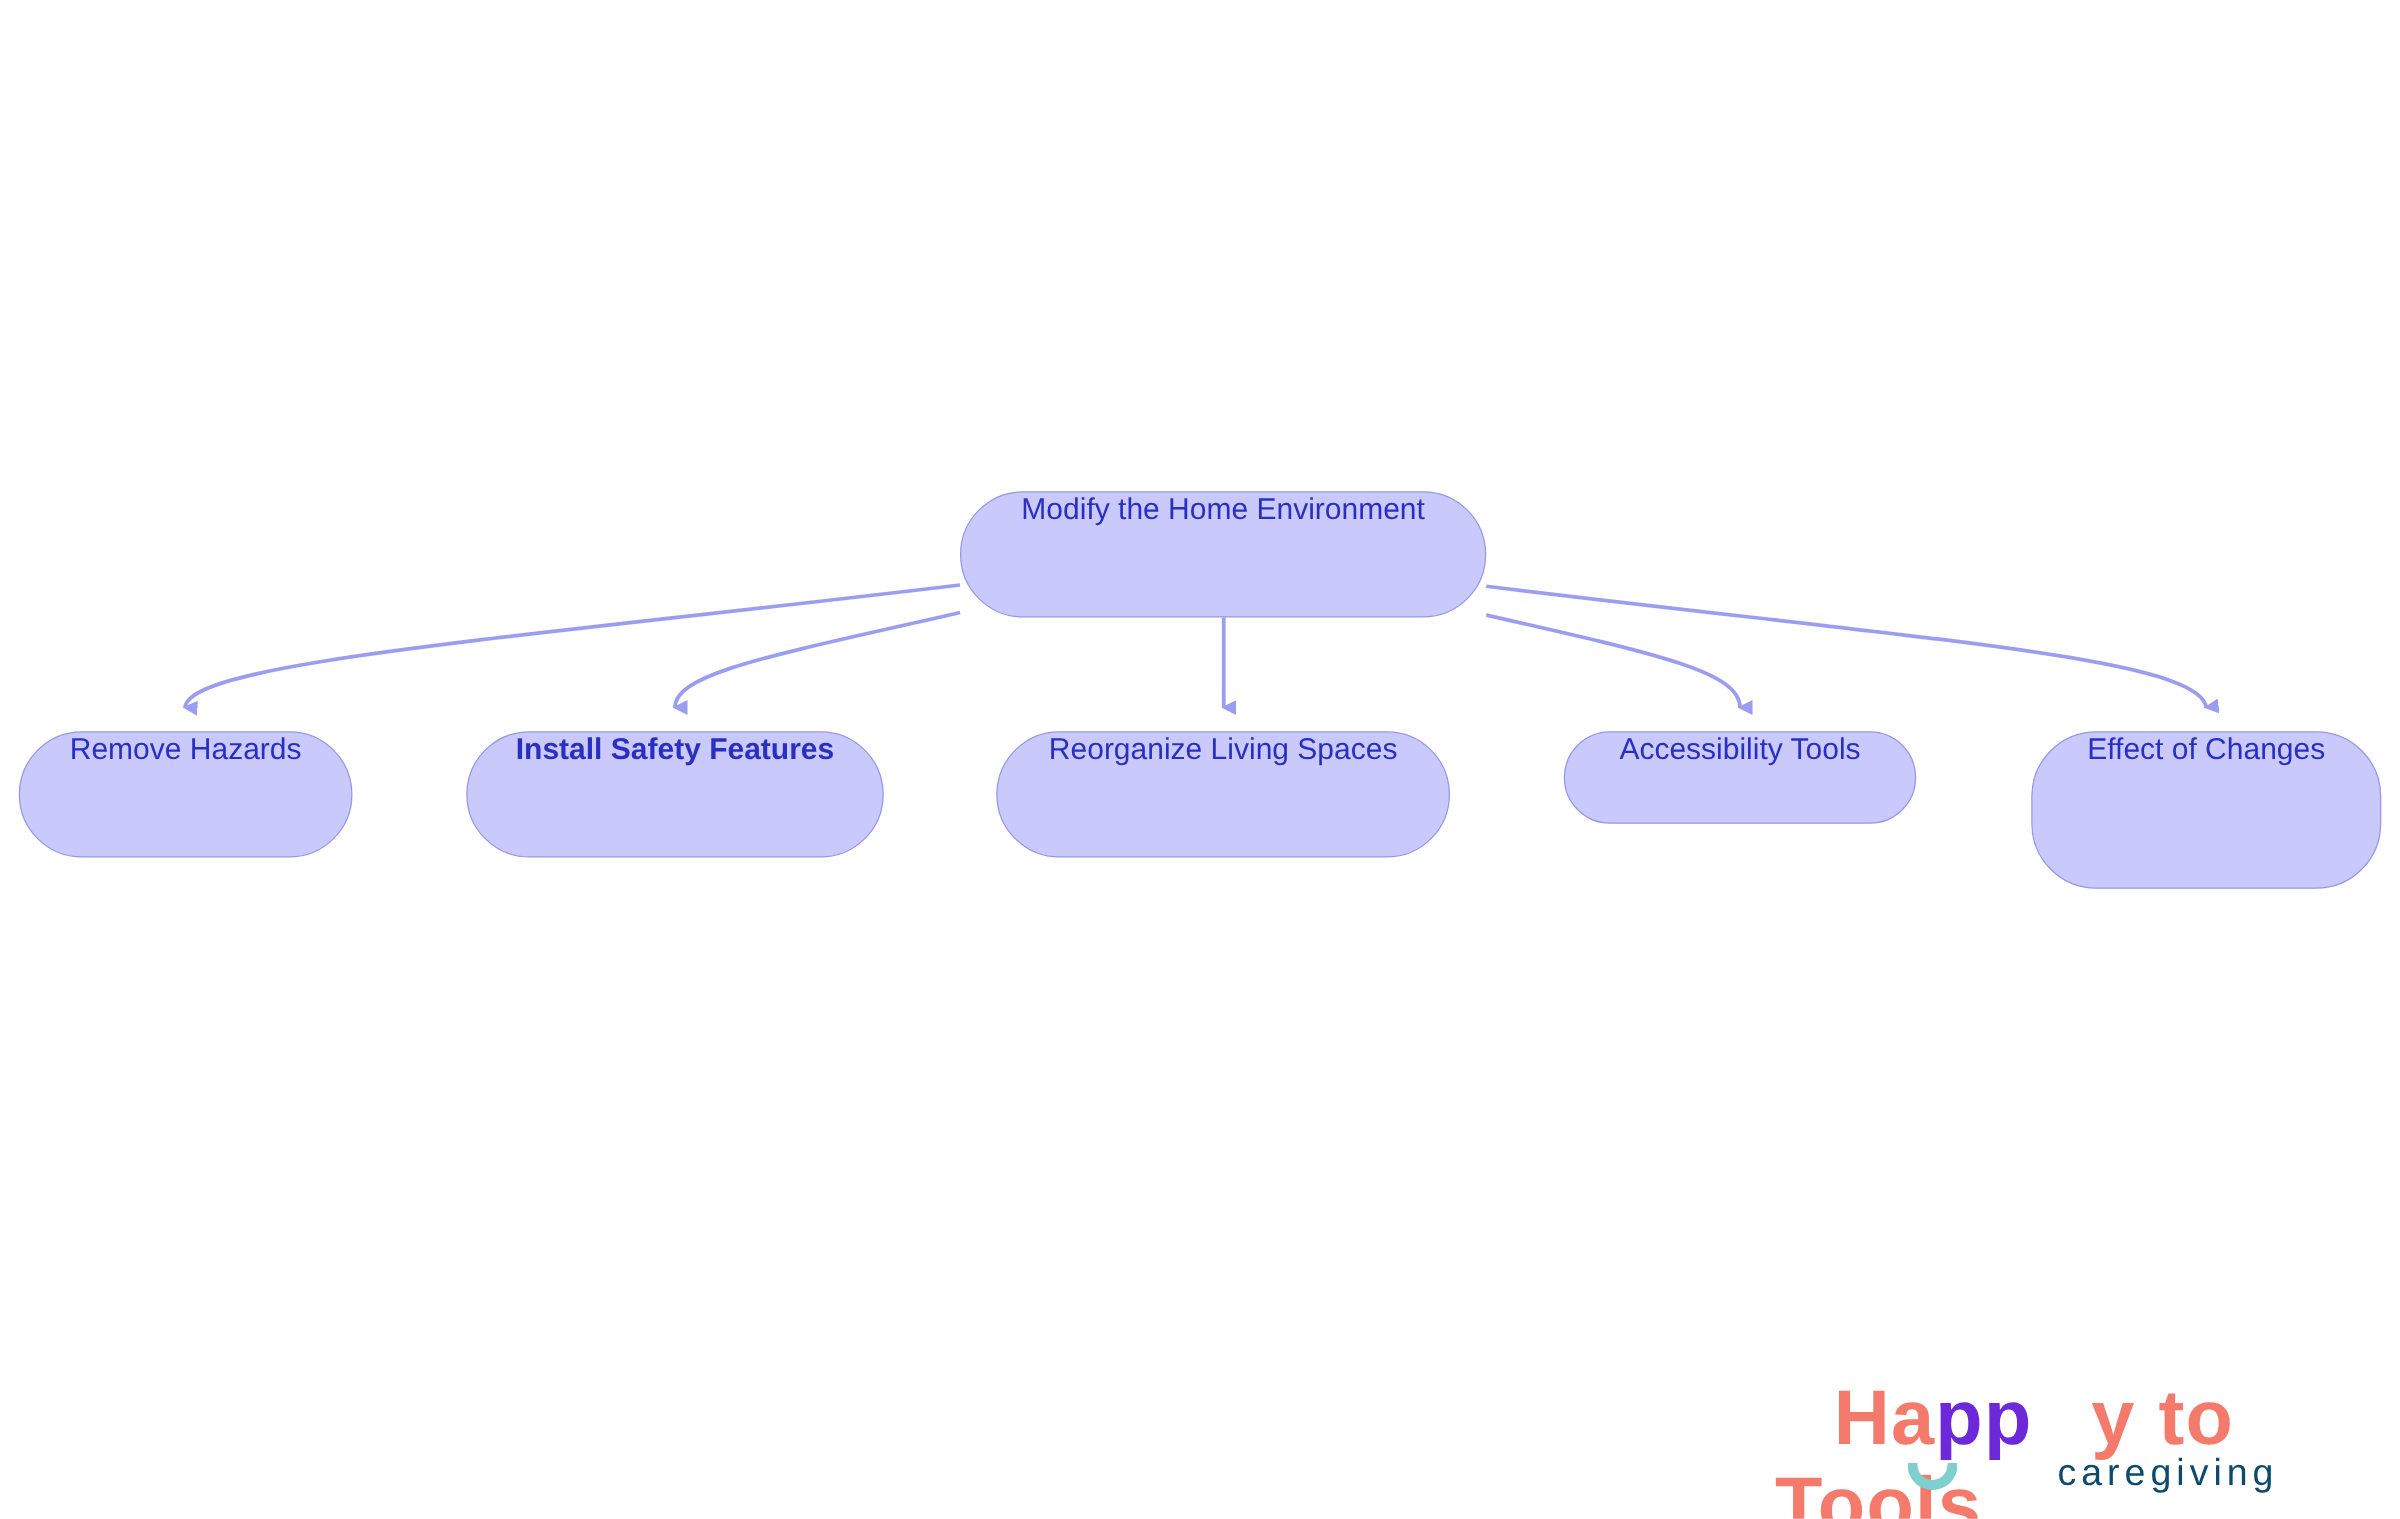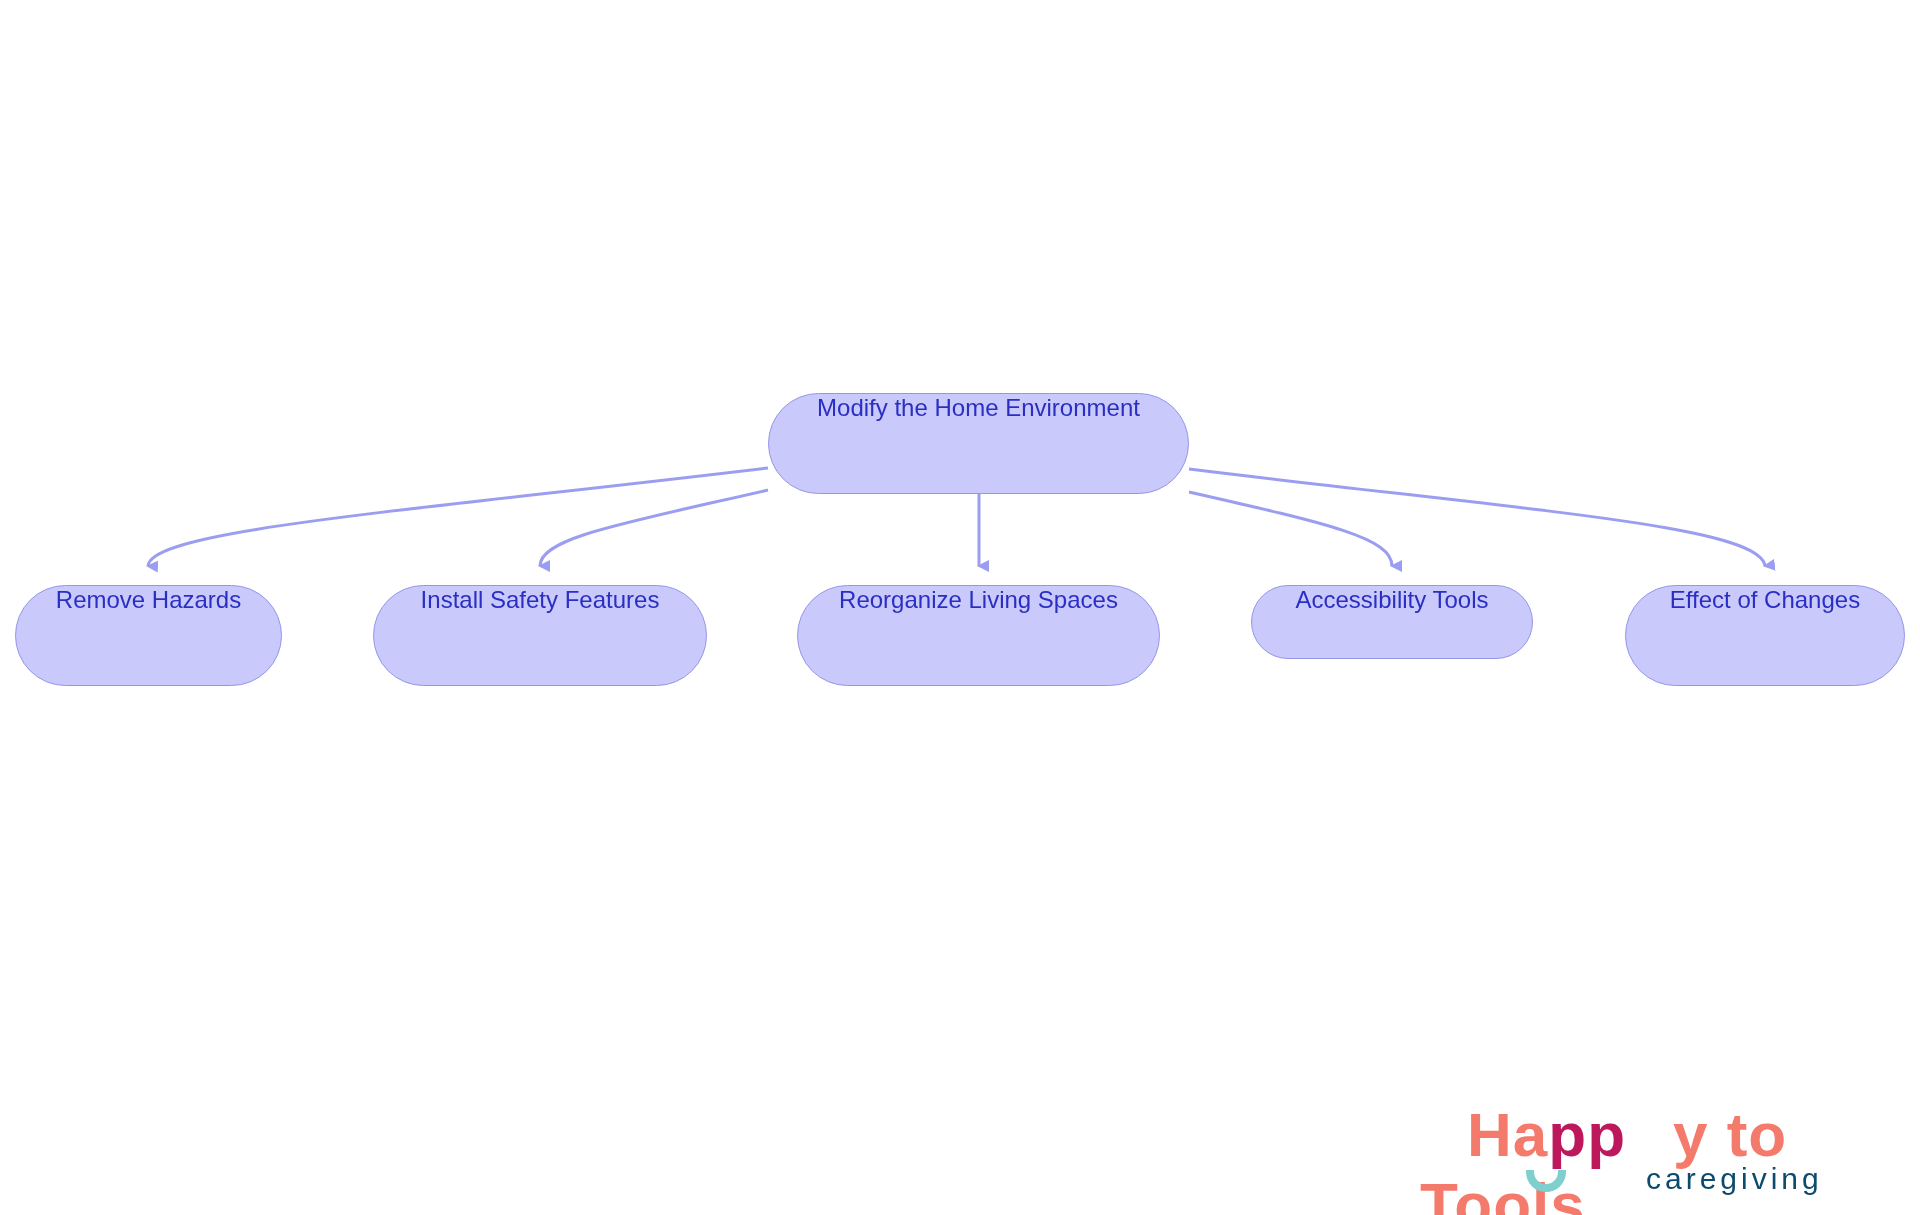--- a/index.html
+++ b/index.html
@@ -7,21 +7,21 @@
          font-family:"Liberation Sans", "DejaVu Sans", sans-serif; }
   #edges { position:absolute; left:0; top:0; width:1920px; height:1215px; }
   .node { position:absolute; box-sizing:border-box; background:#c9c9fc;
           border:1.5px solid #9696e8; border-radius:52px;
           display:flex; justify-content:center;
           color:#2a2fc2; font-size:24px; white-space:nowrap; }
   .logo { position:absolute; left:1420px; top:1100px; width:470px; height:110px; }
   .logo-main { position:absolute; left:0; top:0; font-size:62px; font-weight:bold;
                letter-spacing:1px; line-height:70px; }
   .logo-main .coral { color:#f47b6b;margin-left:47px; }
-  .logo-main .teal { color:#be185d; }
+  .logo-main .teal { color:#6d28d9; }
   .logo-sub { position:absolute; left:226px; top:62px; font-size:30px; color:#0c4a6e;
               letter-spacing:4px; }
   .smile { position:absolute; left:106px; top:70px; width:40px; height:22px;
            border:8px solid #7ecfce; border-top:none; border-radius:0 0 28px 28px; box-sizing:border-box; }
 </style>
 </head>
 <body>
 
 <svg id="edges" viewBox="0 0 1920 1215">
   <defs>
@@ -36,30 +36,30 @@
   <path d="M1189,469 C1540,512 1760,526 1765,566" fill="none" stroke="#9b9ef0" stroke-width="3" marker-end="url(#arrow)"></path>
 </svg>
 
 <div class="node" style="left:768px; top:393px; width:421px; height:101px;">
   <span>Modify the Home Environment</span>
 </div>
 
 <div class="node" style="left:15px; top:585px; width:267px; height:101px;">
   <span>Remove Hazards</span>
 </div>
-<div class="node" style="left:373px; top:585px; width:334px; height:101px;">
+<div class="node" style="left:373px; top:585px; width:334px; height:101px;font-weight:bold;">
   <span>Install Safety Features</span>
 </div>
 <div class="node" style="left:797px; top:585px; width:363px; height:101px;">
   <span>Reorganize Living Spaces</span>
 </div>
 <div class="node" style="left:1251px; top:585px; width:282px; height:74px;">
   <span>Accessibility Tools</span>
 </div>
-<div class="node" style="left:1625px; top:585px; width:280px; height:101px;">
+<div class="node" style="left:1625px; top:585px; width:280px; height:126px;">
   <span>Effect of Changes</span>
 </div>
 
 <div class="logo">
   <div class="logo-main">
     <span class="coral">Ha</span><span class="teal">pp</span><span class="coral">y to Tools</span>
   </div>
   <div class="smile"></div>
   <div class="logo-sub">caregiving</div>
 </div>

